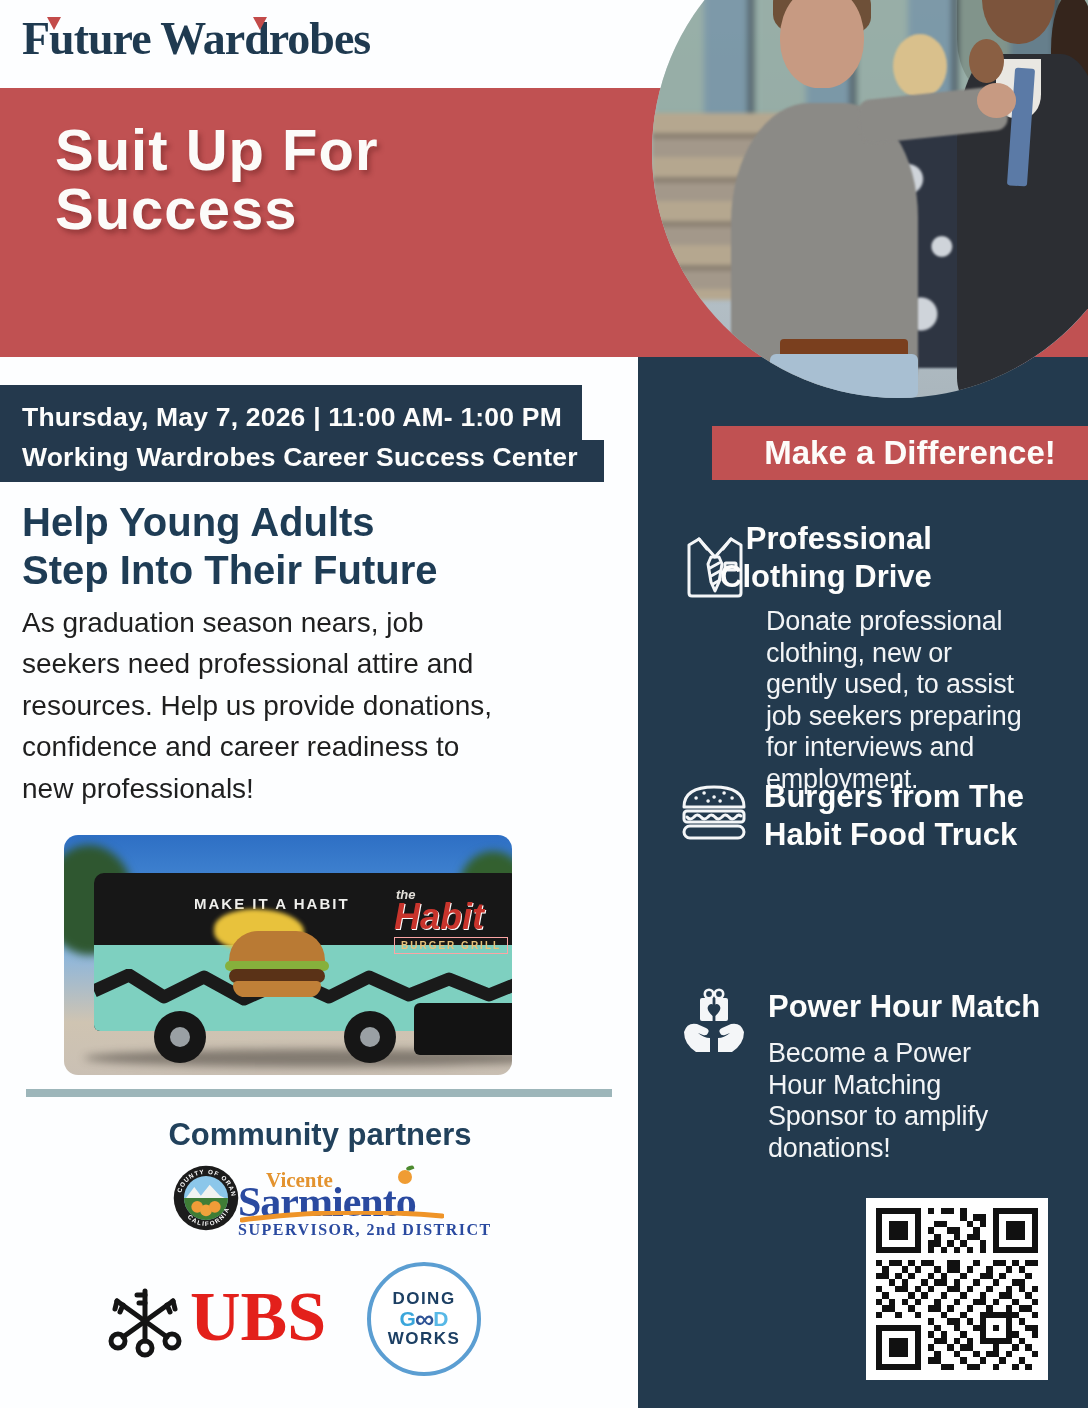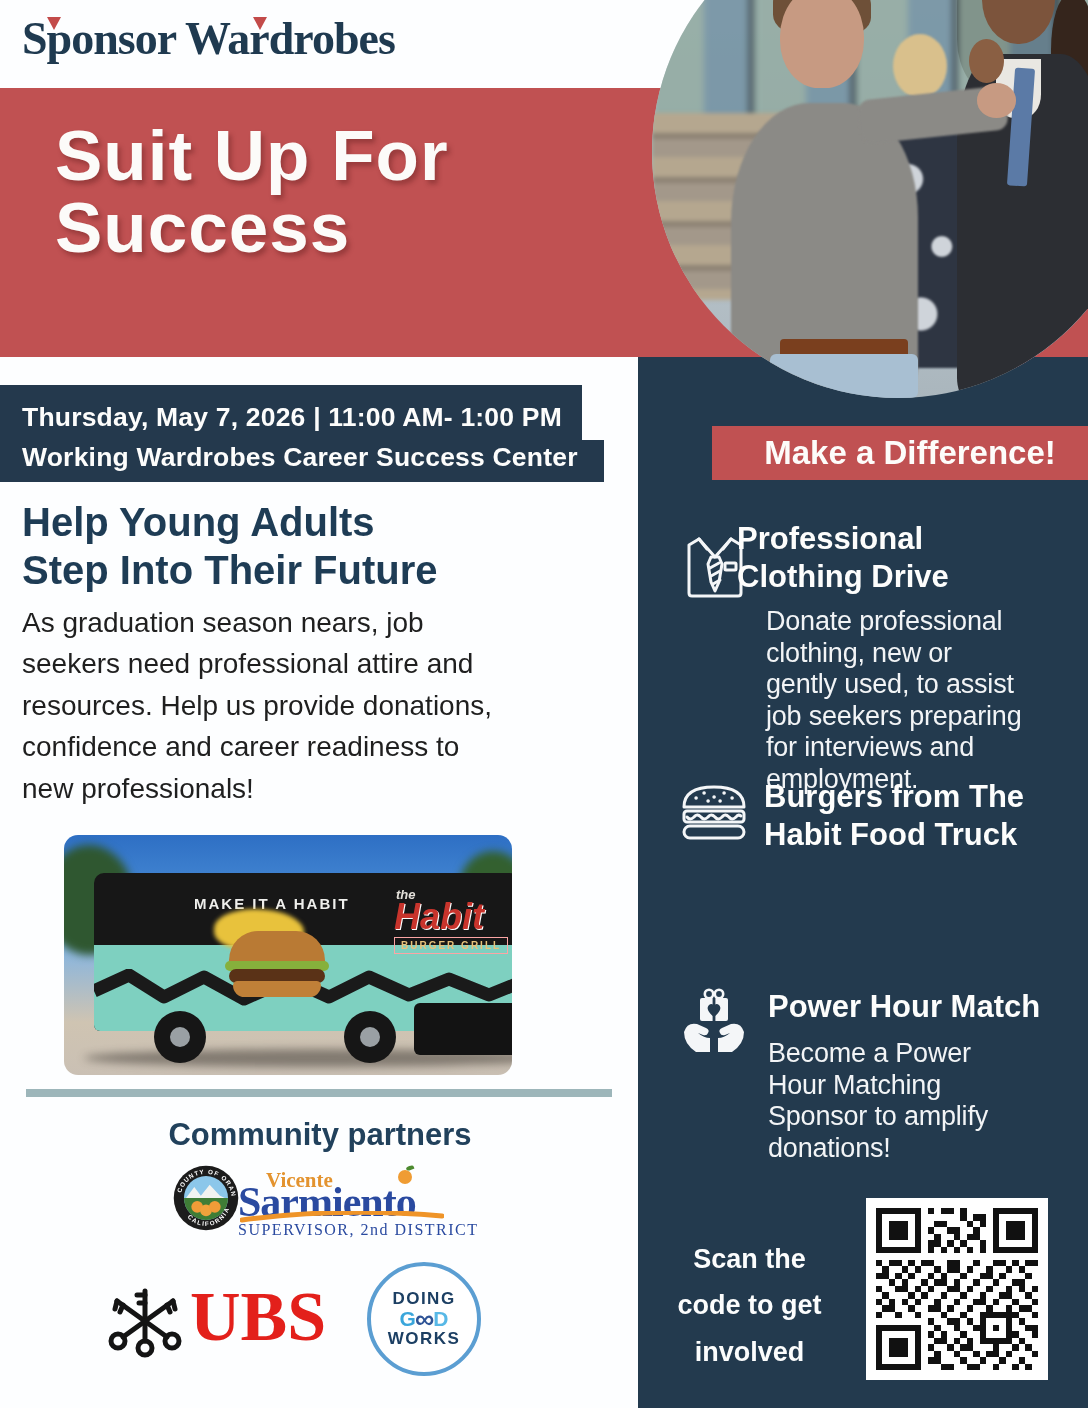--- a/index.html
+++ b/index.html
@@ -9,21 +9,21 @@
   .prl{white-space:pre-line;}
 
   
   .brand{left:22px;top:12px;font-family:"Liberation Serif","DejaVu Serif",serif;font-weight:700;
          font-size:46px;color:#1f3a50;letter-spacing:-1px;z-index:4;}
   .wtri{width:0;height:0;border-left:7px solid transparent;border-right:7px solid transparent;
         border-top:13px solid #c34b4a;z-index:5;}
 
   
   .red-banner{left:0;top:88px;width:1088px;height:269px;background:#c05152;z-index:1;}
-  .hero-title{left:55px;top:120px;font-size:71px;font-weight:800;color:#fcfbf9;line-height:1.02;
+  .hero-title{left:55px;top:120px;font-size:58px;font-weight:800;color:#fcfbf9;line-height:1.02;
               letter-spacing:1px;text-shadow:3px 4px 5px rgba(90,25,25,.4);z-index:2;}
 
   
   .navy-col{left:638px;top:357px;width:450px;height:1051px;background:#233a4e;z-index:2;}
 
   
   .photo-circle{left:652px;top:-94px;width:492px;height:492px;border-radius:50%;overflow:hidden;
                 background:linear-gradient(180deg,#d9dfe2 0%,#c2ccd2 45%,#aab6bd 100%);z-index:6;}
   .ph{position:absolute;}
   .ph-windows{left:0;top:10%;width:100%;height:45%;
@@ -94,21 +94,21 @@
 
   
   .divider{left:26px;top:1089px;width:586px;height:8px;background:#9db6ba;z-index:3;}
   .partners-head{left:0;top:1117px;width:640px;text-align:center;font-size:31px;font-weight:800;color:#21415c;z-index:3;}
   .seal{left:173px;top:1165px;width:66px;height:66px;z-index:3;}
   .sar-first{left:266px;top:1168px;font-family:"Liberation Serif",serif;font-weight:700;font-size:21px;color:#e3932f;z-index:3;}
   .sar-last{left:238px;top:1178px;font-family:"Liberation Serif",serif;font-weight:700;font-size:42px;color:#2a4aa0;z-index:3;letter-spacing:-1px;}
   .sar-orange{left:398px;top:1170px;width:14px;height:14px;background:#ef9c33;border-radius:50%;z-index:4;}
   .sar-orange::after{content:"";position:absolute;left:8px;top:-4px;width:8px;height:4px;background:#4c8a2f;border-radius:50% 50% 0 50%;transform:rotate(-20deg);}
   .sar-swoosh{left:240px;top:1211px;width:204px;height:12px;z-index:3;}
-  .sar-title{left:238px;top:1221px;font-family:"Liberation Serif",serif;font-weight:400;font-size:16px;
+  .sar-title{left:238px;top:1221px;font-family:"Liberation Serif",serif;font-weight:700;font-size:16px;
              color:#2a4aa0;letter-spacing:1.5px;z-index:3;}
   .ubs-keys{left:105px;top:1283px;z-index:3;}
   .ubs-text{left:190px;top:1277px;font-family:"Liberation Serif",serif;font-weight:700;font-size:70px;color:#e3201b;z-index:3;}
   .dgw{left:367px;top:1262px;width:106px;height:106px;border:4px solid #5b9ed2;border-radius:50%;background:#fff;
        display:flex;flex-direction:column;align-items:center;justify-content:center;z-index:3;line-height:1.05;}
   .dgw .l1,.dgw .l3{font-size:17px;font-weight:700;color:#1c3f63;letter-spacing:1.5px;}
   .dgw .l2{font-size:21px;font-weight:800;display:flex;align-items:center;}
   .dgw .g{color:#3aa6db;} .dgw .inf{color:#2f5496;font-size:27px;line-height:16px;margin:0 -1px;} .dgw .d{color:#57b8e6;}
 
   
@@ -120,21 +120,21 @@
   .qr-caption{left:642px;top:1236px;width:215px;text-align:center;font-size:27px;font-weight:800;
               color:#fcfdfd;line-height:1.72;z-index:3;}
   .qr-box{left:866px;top:1198px;width:182px;height:182px;background:#ffffff;z-index:3;padding:0;}
   .qr-box svg{position:absolute;left:10px;top:10px;width:162px;height:162px;}
 </style>
 </head>
 <body>
 
 <div id="page">
 
-  <div class="abs brand">Sponsor Wardrobes</div>
+  <div class="abs brand">Future Wardrobes</div>
   <div class="abs wtri" style="left:47px;top:17px;"></div>
   <div class="abs wtri" style="left:253px;top:17px;"></div>
 
   <div class="abs red-banner"></div>
   <div class="abs hero-title prl">Suit Up For
 Success</div>
 
   <div class="abs navy-col"></div>
 
   <div class="abs photo-circle">
@@ -261,21 +261,21 @@
   <svg class="abs icon" style="left:678px;top:530px;" width="74" height="76" viewBox="0 0 74 76">
     <g stroke="#f4f6f8" stroke-width="3" fill="none" stroke-linejoin="round" stroke-linecap="round">
       <path d="M21,9 L11,15 L11,63 Q11,66 14,66 L60,66 Q63,66 63,63 L63,15 L53,9"></path>
       <path d="M21,9 L37,27 L53,9"></path>
       <path d="M21,9 L29,19 M53,9 L45,19"></path>
       <path d="M33,27 h8 l3,7 -3,18 -4,9 -4,-9 -3,-18 z"></path>
       <path d="M32,38 l9,-5 M33,46 l9,-5 M35,54 l7,-4"></path>
       <rect x="47" y="33" width="11" height="7" rx="1"></rect>
     </g>
   </svg>
-  <div class="abs sec-title prl" style="left:737px;top:520px;">Professional
+  <div class="abs sec-title prl" style="left:720px;top:520px;text-align:right;">Professional
 Clothing Drive</div>
   <div class="abs sec-body prl" style="left:766px;top:606px;">Donate professional
 clothing, new or
 gently used, to assist
 job seekers preparing
 for interviews and
 employment.</div>
 
   <svg class="abs icon" style="left:674px;top:780px;" width="80" height="70" viewBox="0 0 80 70">
     <g stroke="#f4f6f8" stroke-width="3" fill="none" stroke-linejoin="round" stroke-linecap="round">
@@ -301,23 +301,20 @@
     </g>
     <path d="M34,33 c-6,-5 -8,-9 -5,-12 c2.4,-2.2 5,-0.6 5,2 c0,-2.6 2.6,-4.2 5,-2 c3,3 1,7 -5,12 z" fill="#233a4e"></path>
     <rect x="32.6" y="14" width="2.8" height="23" fill="#233a4e"></rect>
   </svg>
   <div class="abs sec-title" style="left:768px;top:988px;">Power Hour Match</div>
   <div class="abs sec-body prl" style="left:768px;top:1038px;">Become a Power
 Hour Matching
 Sponsor to amplify
 donations!</div>
 
-  <div class="abs qr-caption prl">Scan the
-code to get
-involved</div>
   <div class="abs qr-box">
     <svg viewBox="0 0 25 25" shape-rendering="crispEdges">
       <rect width="25" height="25" fill="#ffffff"></rect>
       <g fill="#111111">
         <rect x="0" y="0" width="7" height="7"></rect>
           <rect x="18" y="0" width="7" height="7"></rect>
           <rect x="0" y="18" width="7" height="7"></rect>
         <rect x="1" y="1" width="5" height="5" fill="#ffffff"></rect>
           <rect x="19" y="1" width="5" height="5" fill="#ffffff"></rect>
           <rect x="1" y="19" width="5" height="5" fill="#ffffff"></rect>

